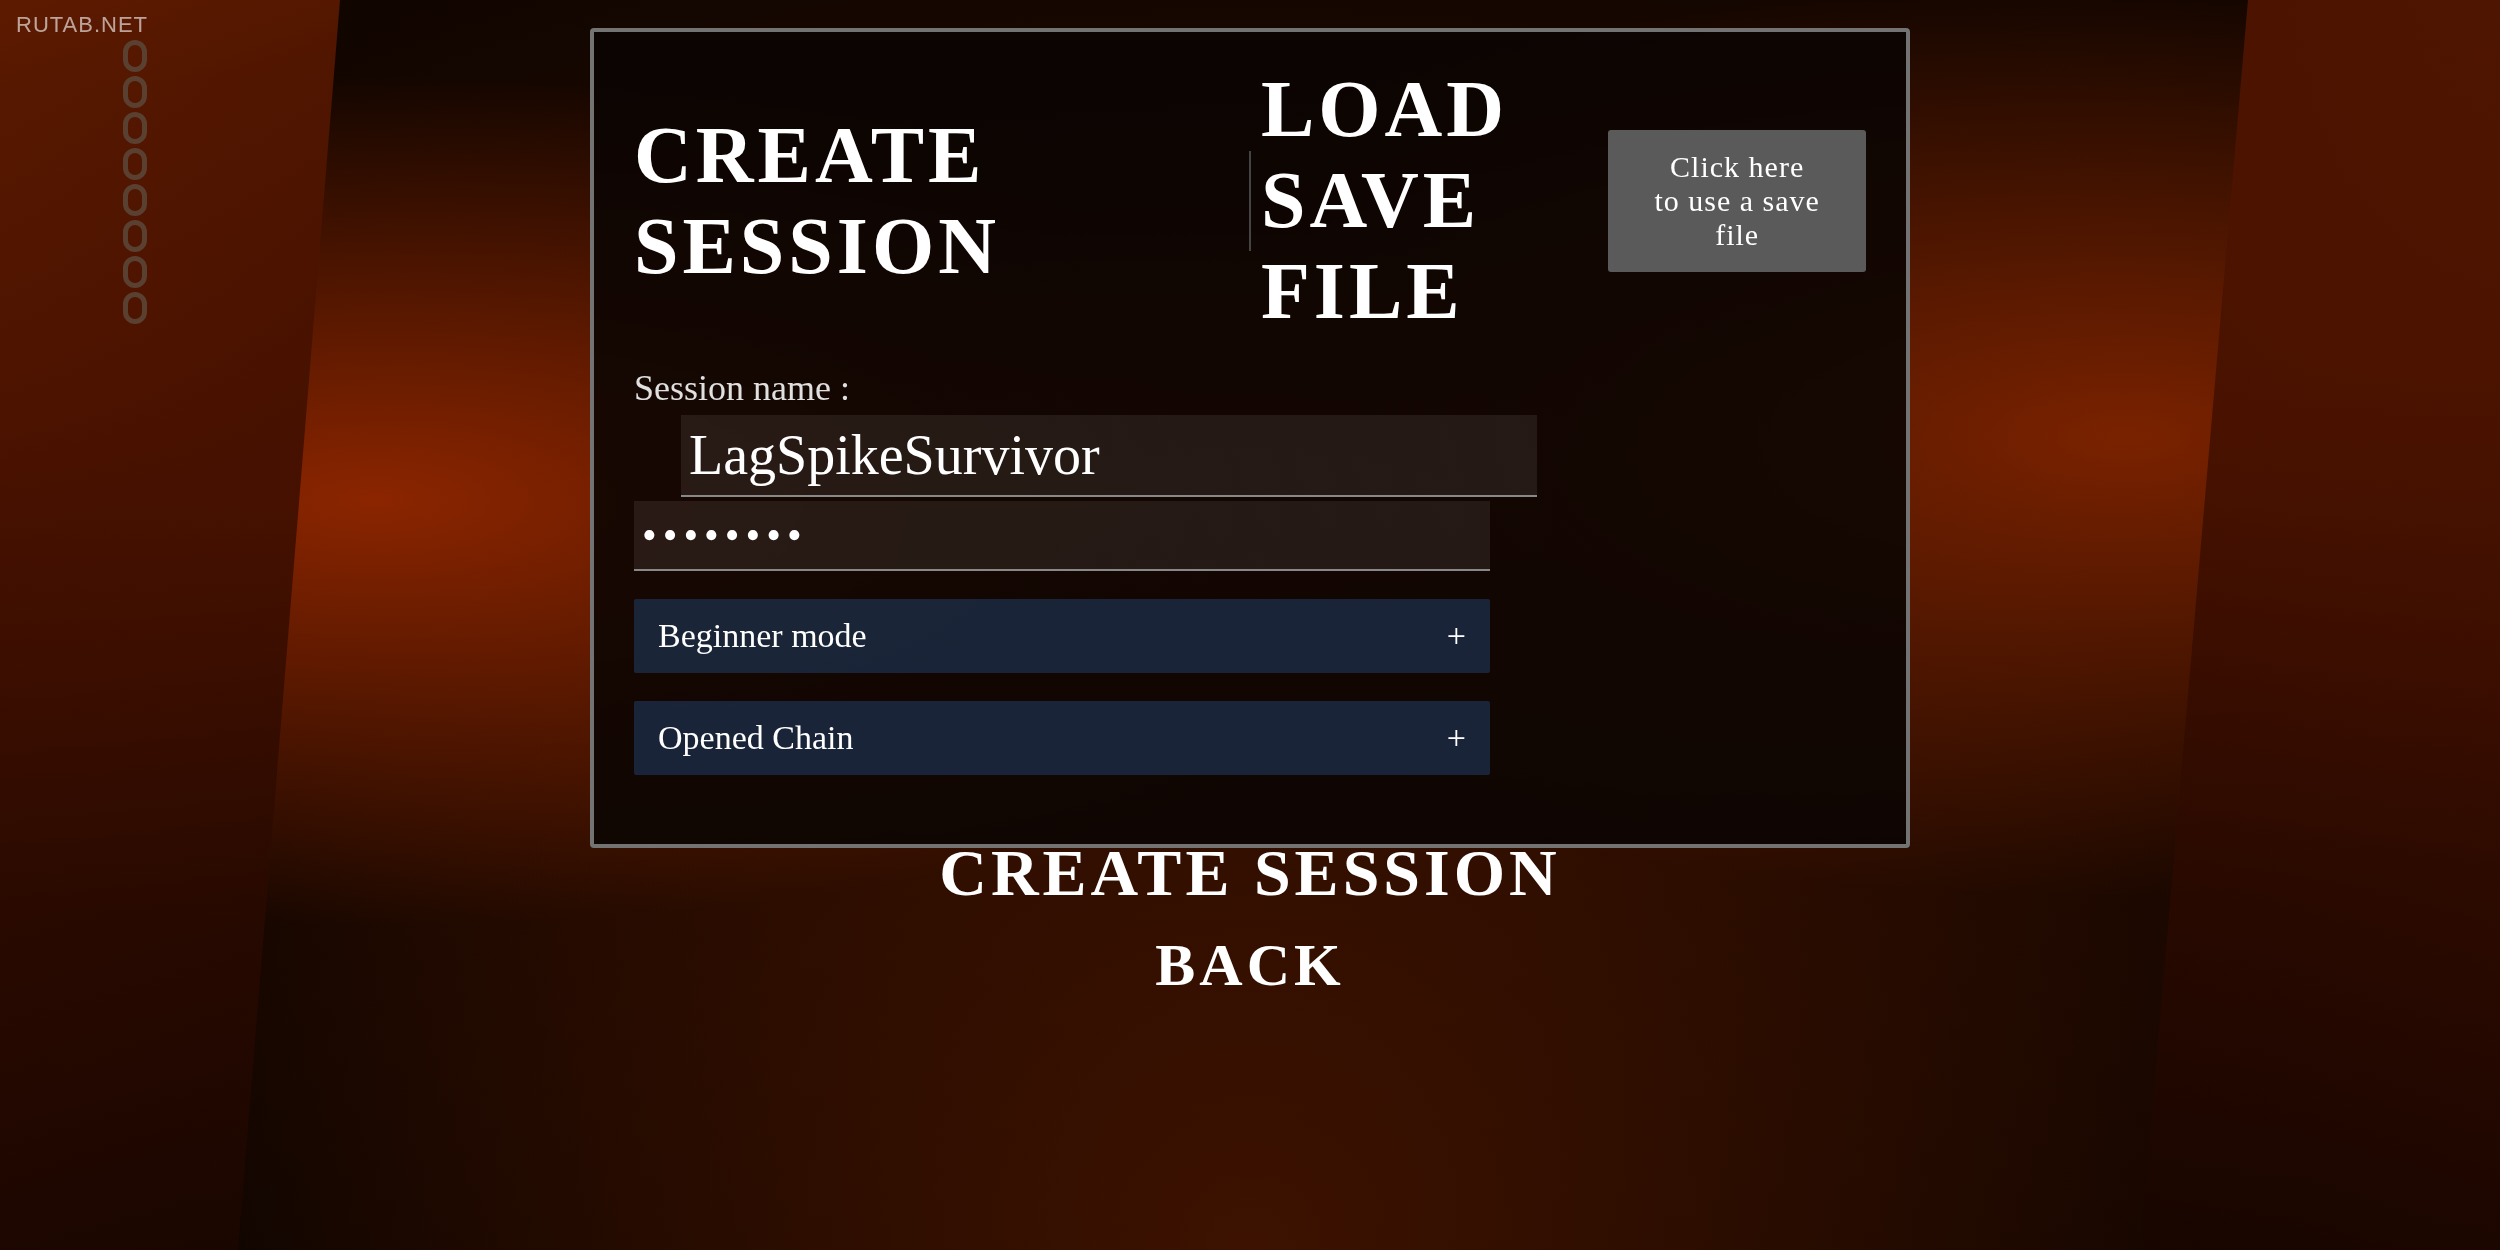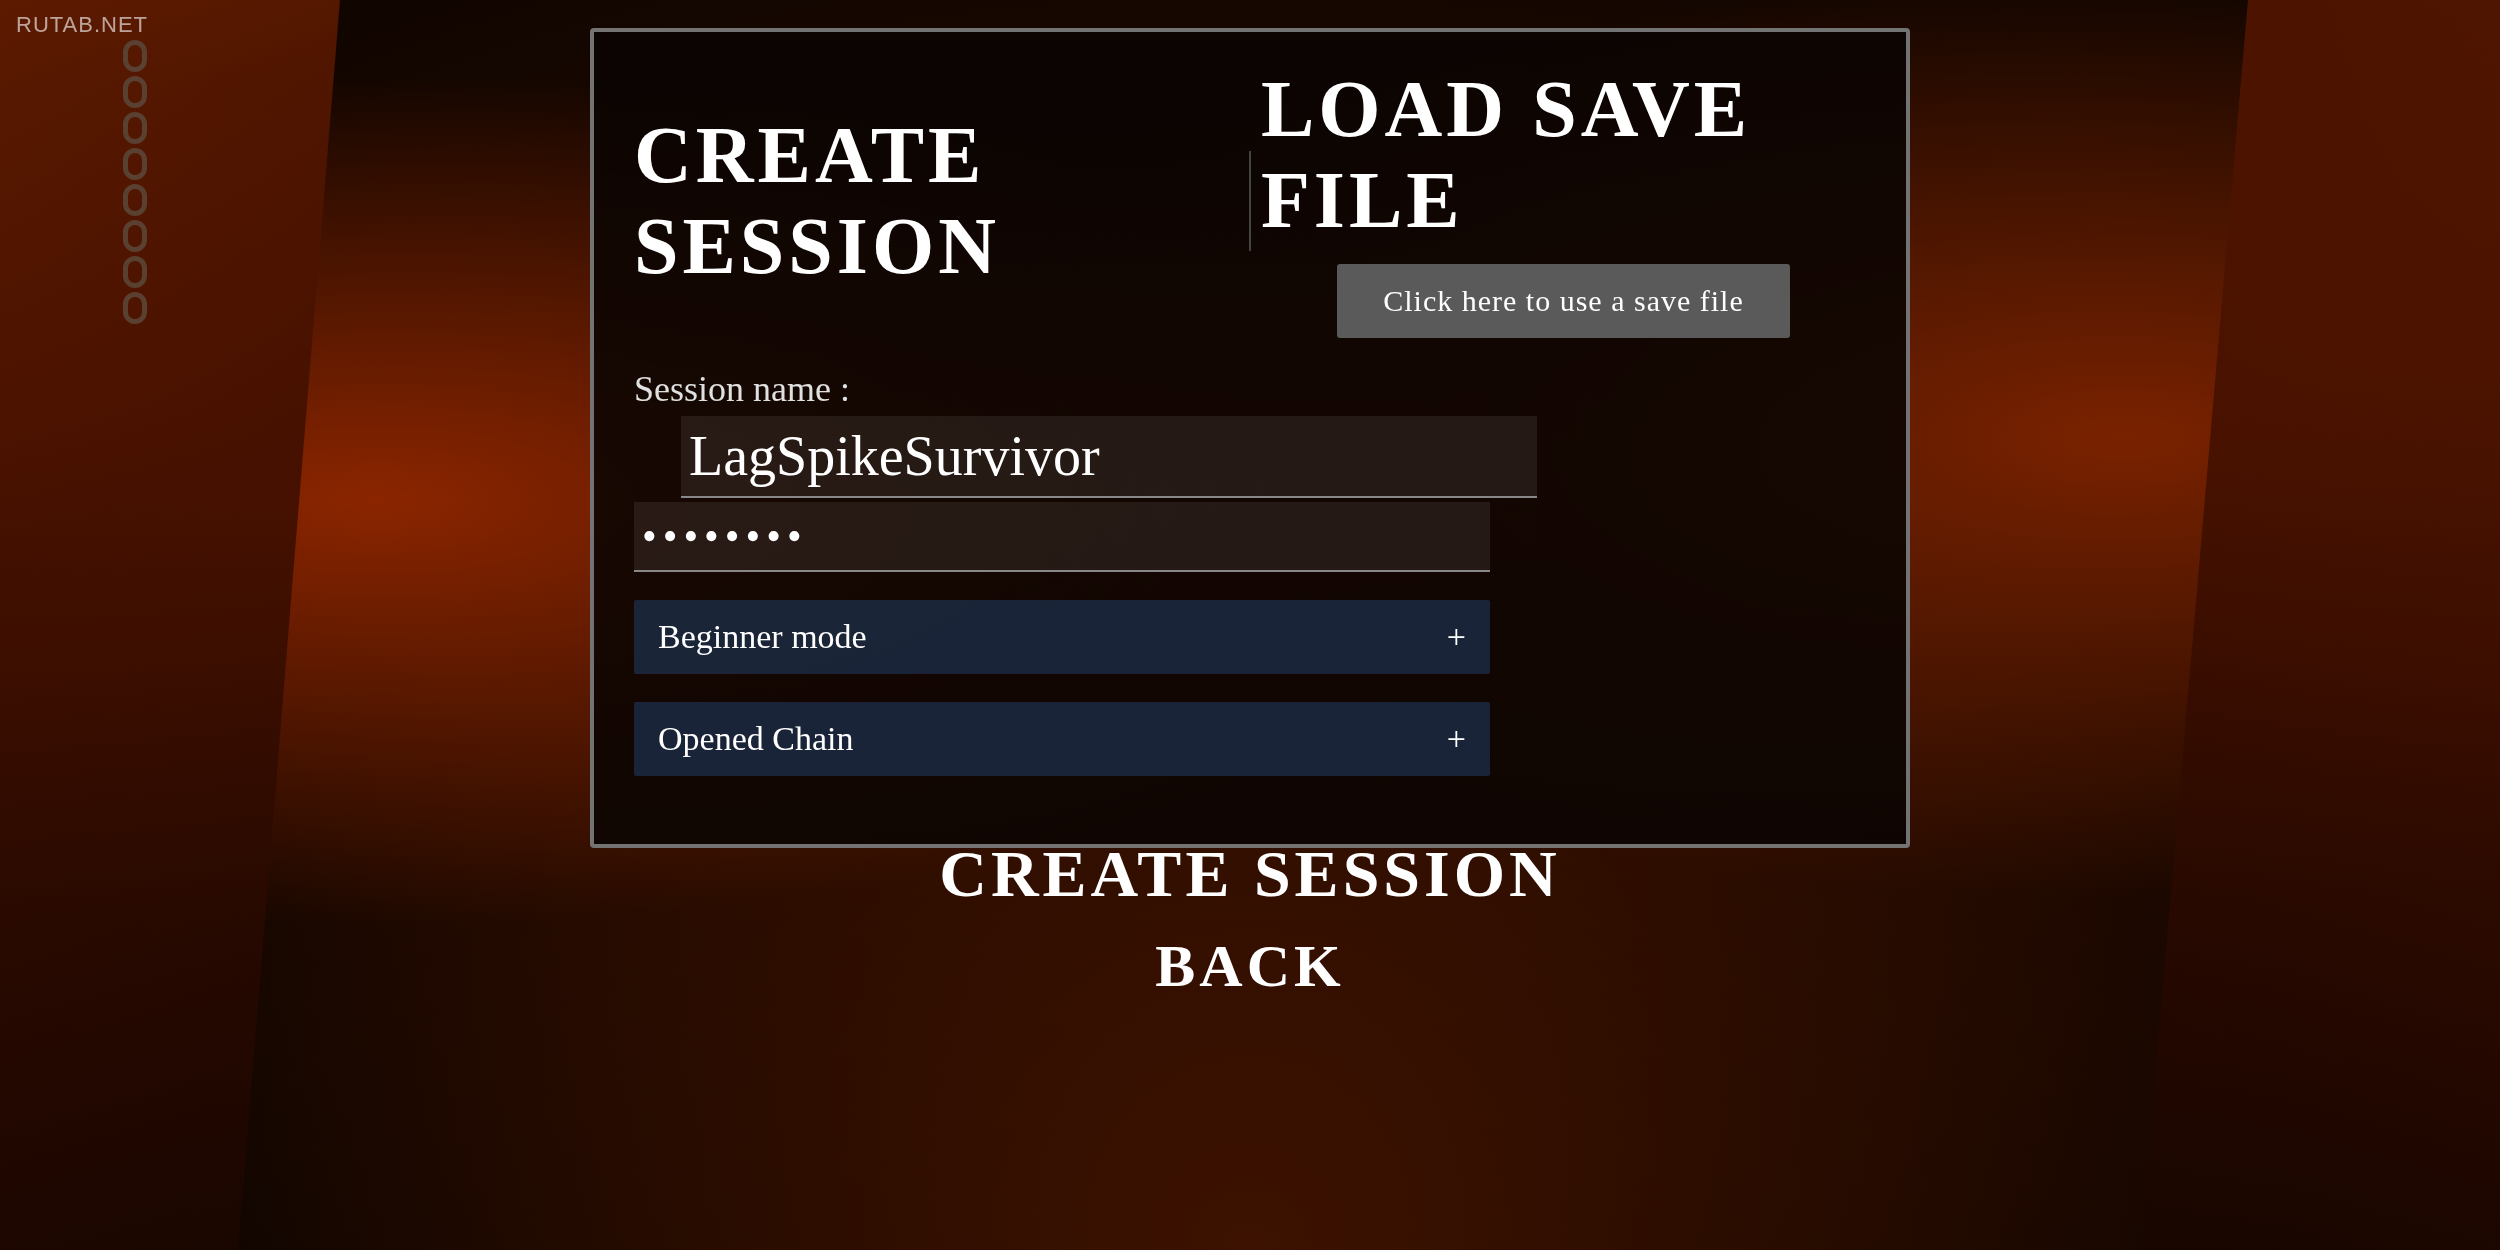--- a/index.html
+++ b/index.html
@@ -103,21 +103,21 @@
     .header-left {
       flex: 1;
       display: flex;
       align-items: center;
       justify-content: center;
     }
 
     .header-right {
       flex: 1;
       display: flex;
-      flex-direction: column;
+      flex-direction: row;
       align-items: center;
       justify-content: center;
       gap: 18px;
     }
 
     .title-create {
       font-family: 'Georgia', serif;
       font-size: 80px;
       font-weight: bold;
       color: #ffffff;

